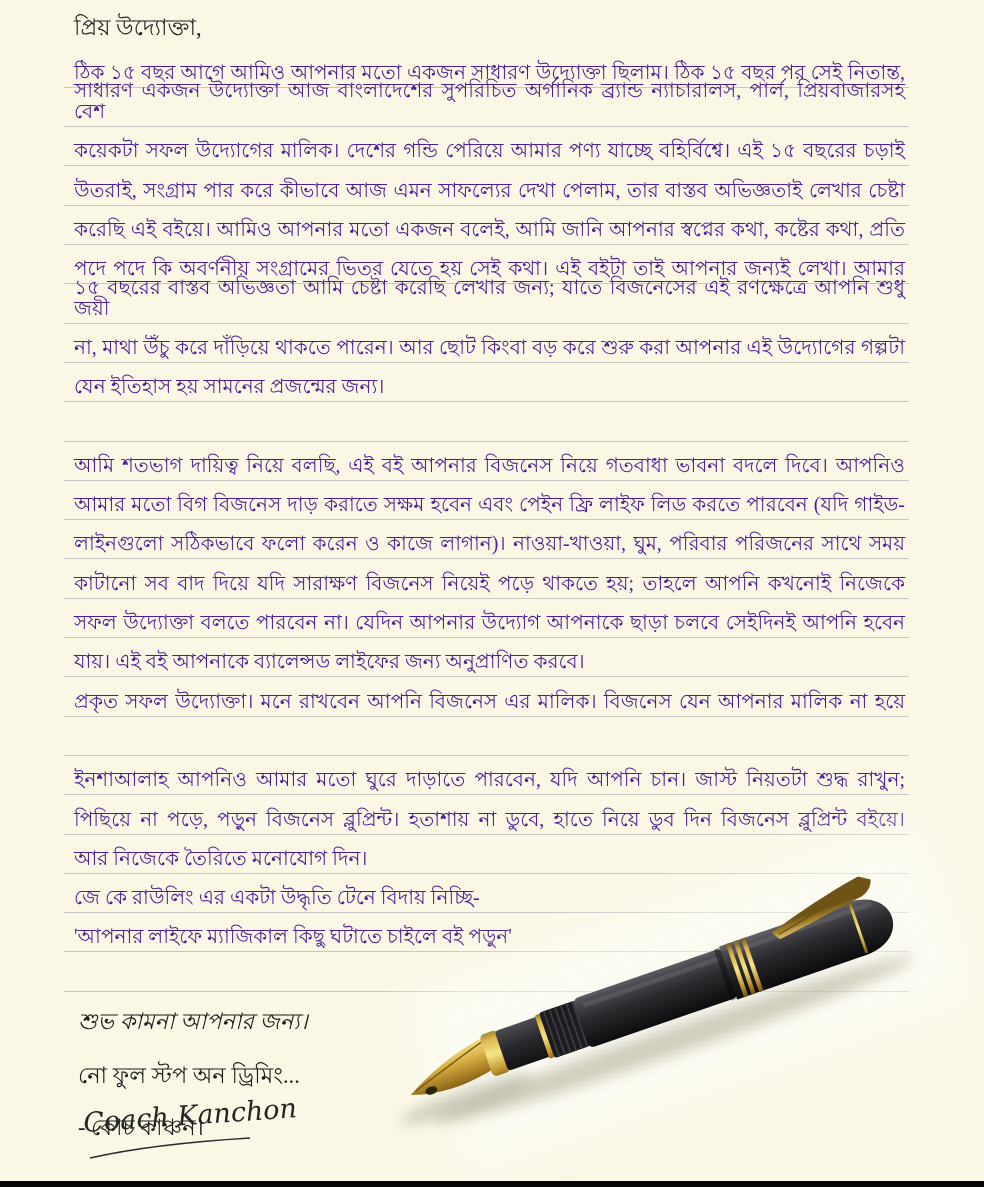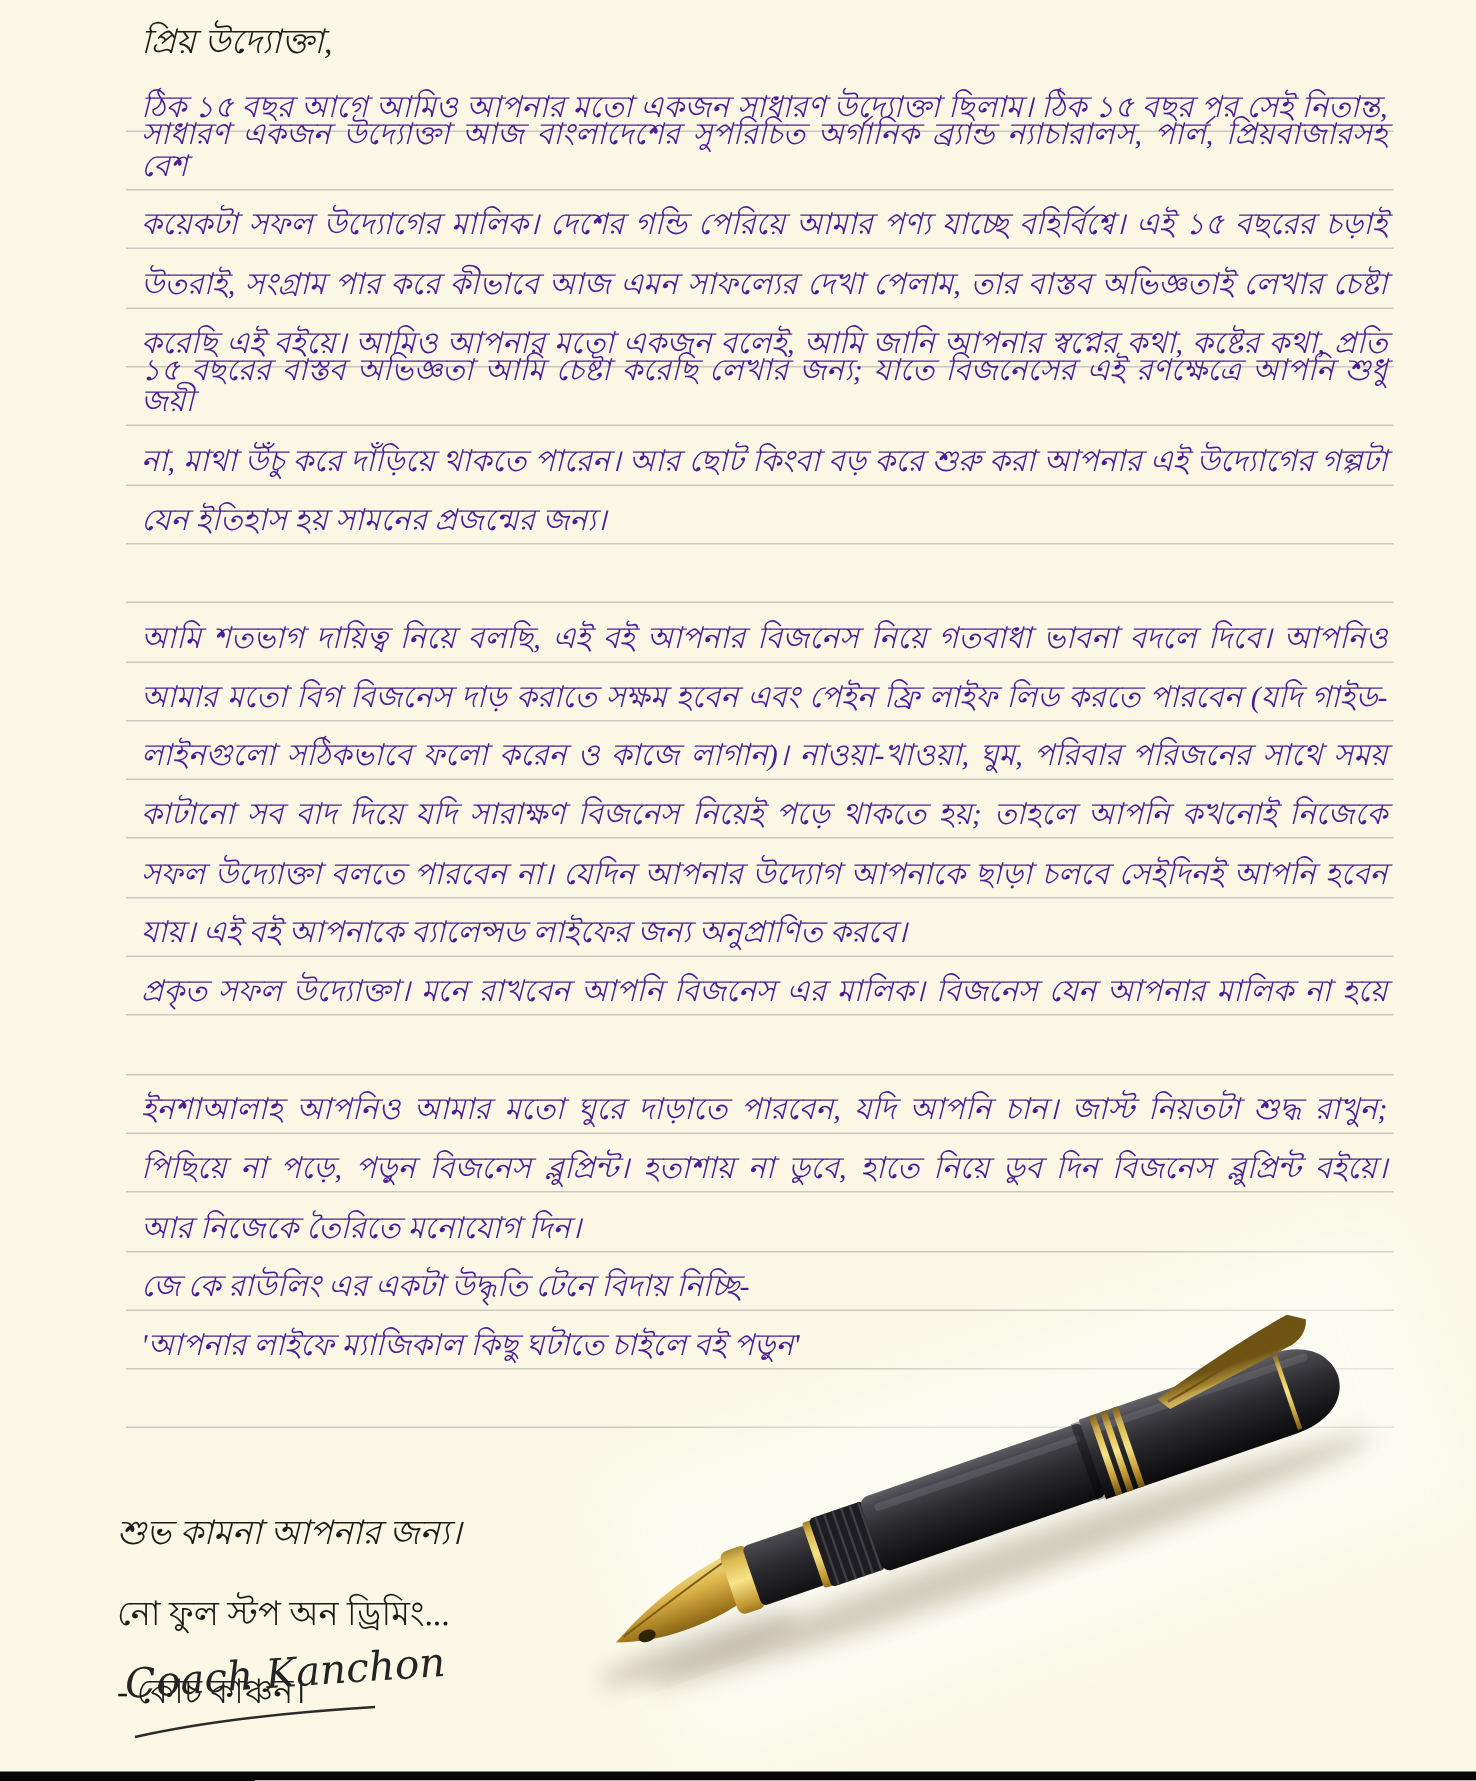--- a/index.html
+++ b/index.html
@@ -3,23 +3,22 @@
 <meta charset="utf-8">
 <style>
   html,body{margin:0;padding:0;}
   body{
     width:984px;height:1187px;position:relative;overflow:hidden;
     background:#FAF8E5;
     font-family:"Liberation Serif","DejaVu Serif",serif;
   }
   .paper{position:absolute;inset:0;}
   .content{
-    position:absolute;left:84px;top:0;width:845px;
+    position:absolute;left:64px;top:0;width:845px;
     color:#1e1e1e;
-    font-style:italic;
   }
   .greeting{
     height:48.6px;box-sizing:border-box;
     padding:16px 0 0 10px;font-size:22.5px;line-height:1.1;
   }
   .row{
     height:39.3px;box-sizing:border-box;
     border-bottom:1px solid #c9c8c0;
     padding:0 4px 4px 10px;
     display:flex;align-items:flex-end;
@@ -56,20 +55,23 @@
           <span class="ltxt">সাধারণ একজন উদ্যোক্তা আজ বাংলাদেশের সুপরিচিত অর্গানিক ব্র্যান্ড ন্যাচারালস, পার্ল, প্রিয়বাজারসহ বেশ</span>
         </div>
         <div class="row fill">
           <span class="ltxt">কয়েকটা সফল উদ্যোগের মালিক। দেশের গন্ডি পেরিয়ে আমার পণ্য যাচ্ছে বহির্বিশ্বে। এই ১৫ বছরের চড়াই</span>
         </div>
         <div class="row fill">
           <span class="ltxt">উতরাই, সংগ্রাম পার করে কীভাবে আজ এমন সাফল্যের দেখা পেলাম, তার বাস্তব অভিজ্ঞতাই লেখার চেষ্টা</span>
         </div>
         <div class="row fill">
           <span class="ltxt">করেছি এই বইয়ে। আমিও আপনার মতো একজন বলেই, আমি জানি আপনার স্বপ্নের কথা, কষ্টের কথা, প্রতি</span>
+        </div>
+        <div class="row fill">
+          <span class="ltxt">পদে পদে কি অবর্ণনীয় সংগ্রামের ভিতর যেতে হয় সেই কথা। এই বইটা তাই আপনার জন্যই লেখা। আমার</span>
         </div>
         <div class="row fill">
           <span class="ltxt">১৫ বছরের বাস্তব অভিজ্ঞতা আমি চেষ্টা করেছি লেখার জন্য; যাতে বিজনেসের এই রণক্ষেত্রে আপনি শুধু জয়ী</span>
         </div>
         <div class="row fill">
           <span class="ltxt">না, মাথা উঁচু করে দাঁড়িয়ে থাকতে পারেন। আর ছোট কিংবা বড় করে শুরু করা আপনার এই উদ্যোগের গল্পটা</span>
         </div>
         <div class="row">
           <span class="ltxt">যেন ইতিহাস হয় সামনের প্রজন্মের জন্য।</span>
         </div>

